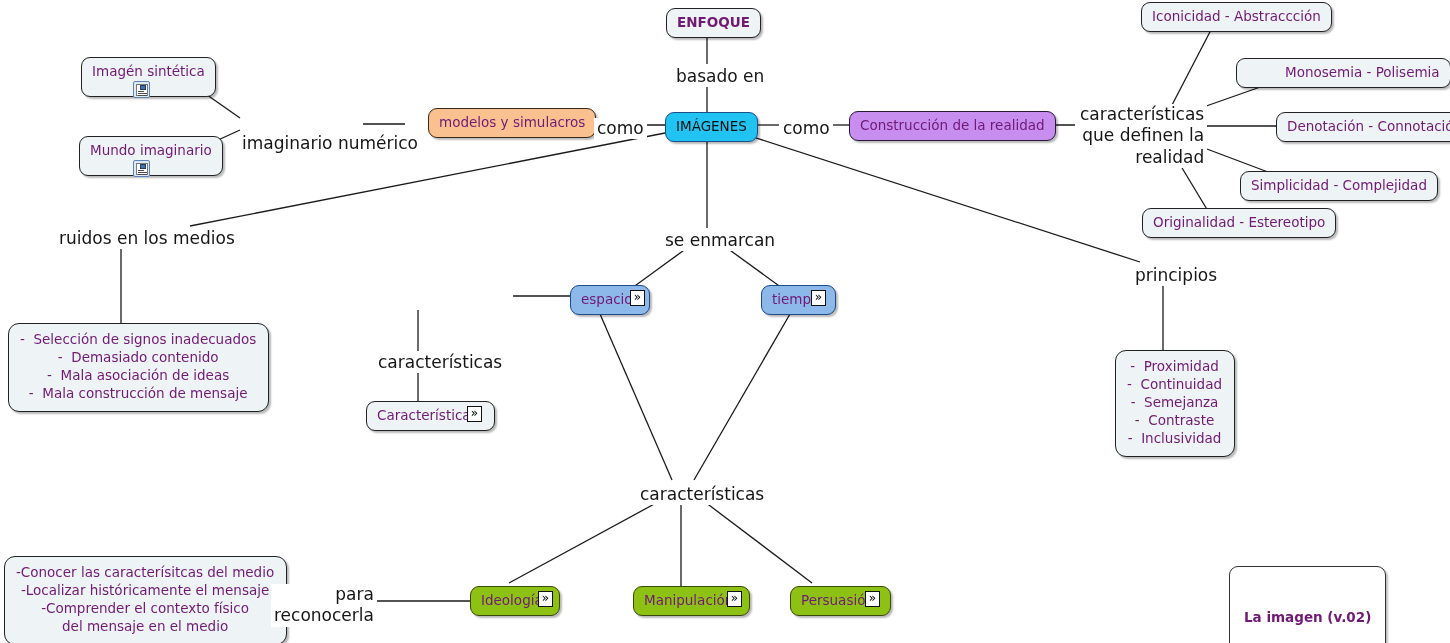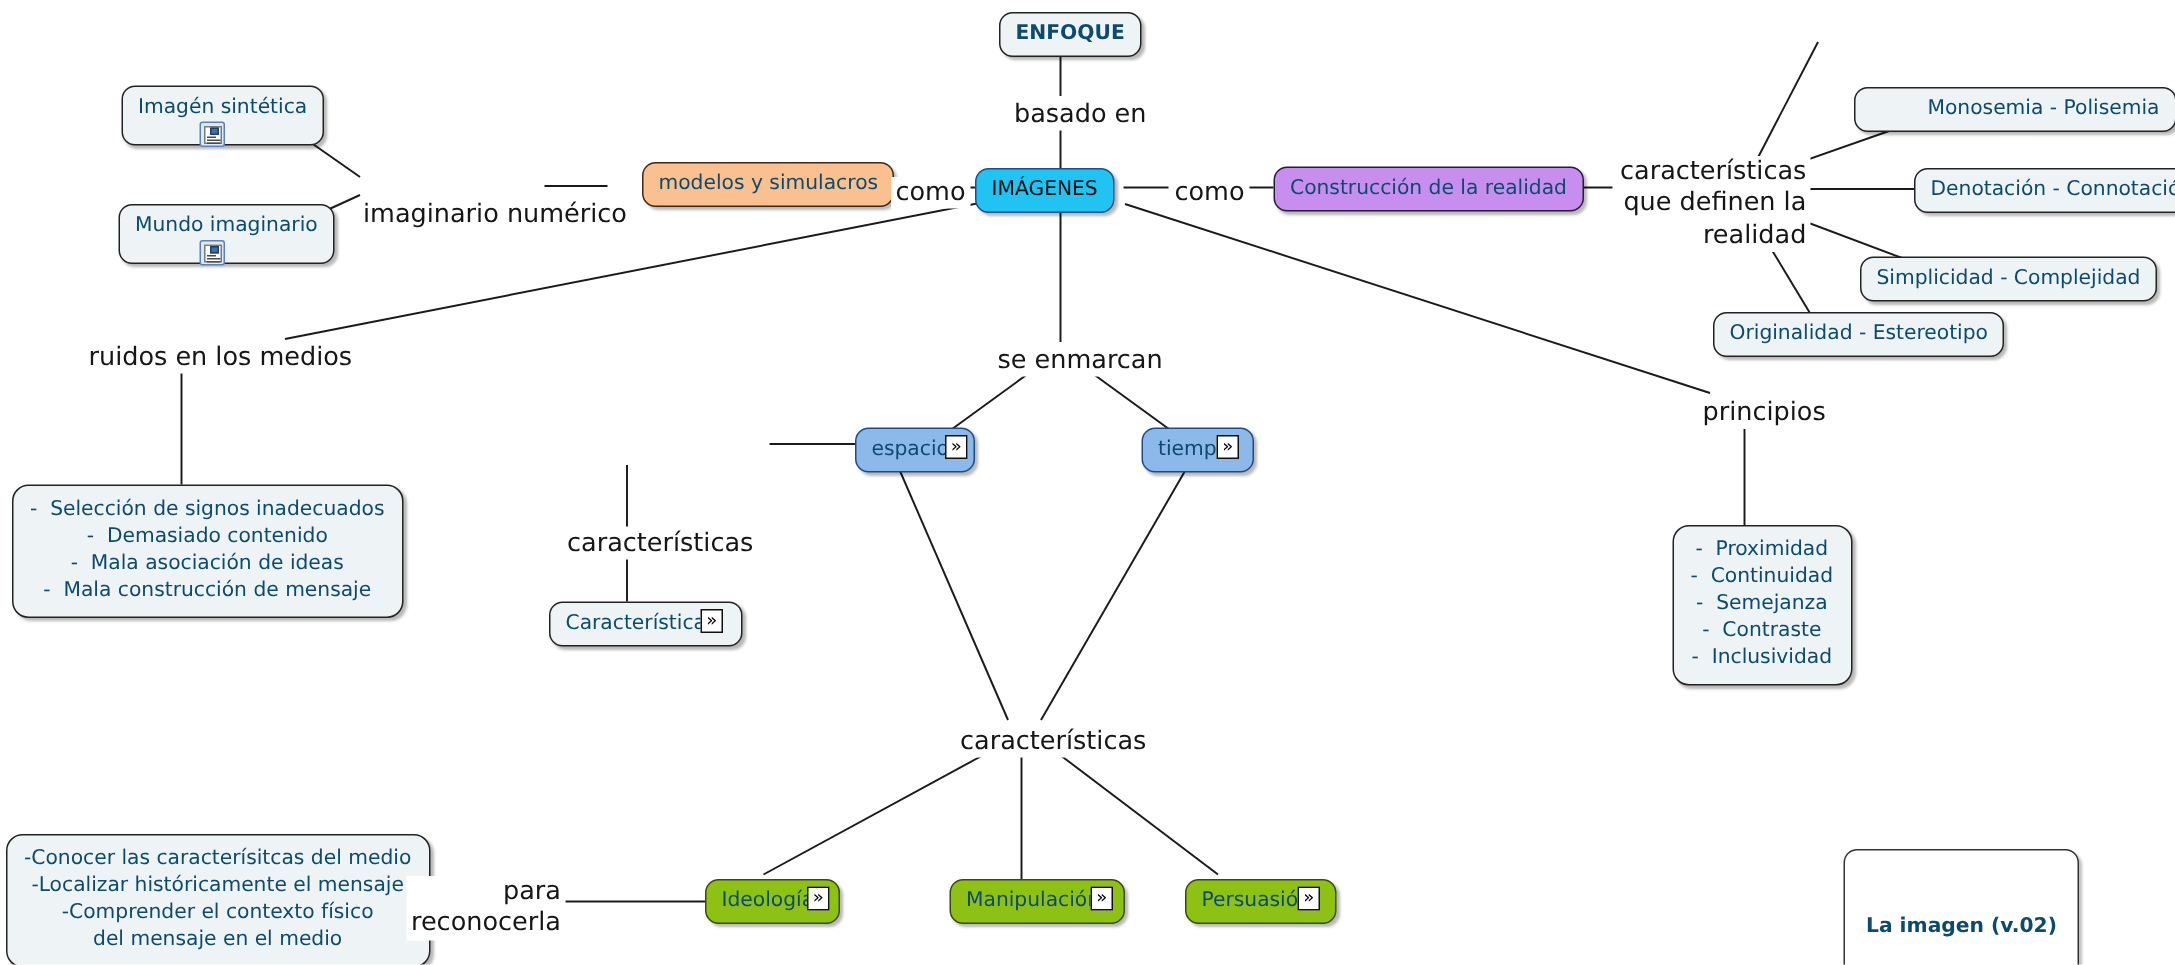--- a/index.html
+++ b/index.html
@@ -26,21 +26,21 @@
     pointer-events: none;
   }
 
   
   .node {
     position: absolute;
     box-sizing: border-box;
     border: 1.5px solid #222222;
     border-radius: 9px;
     background: #eef3f5;
-    color: #0c4a6e;
+    color: #701a75;
     font-size: 13.5px;
     line-height: 1.25;
     padding: 5px 10px 6px 10px;
     white-space: nowrap;
     text-align: center;
     box-shadow: 2px 2px 2px rgba(0,0,0,0.28);
   }
   .node.multiline {
     white-space: pre;
     text-align: center;
@@ -175,21 +175,21 @@
       <line x1="681" y1="502" x2="681" y2="586"></line>
       <line x1="705" y1="502" x2="812" y2="583"></line>
 
       <line x1="471" y1="601" x2="358" y2="601"></line>
       <line x1="280" y1="601" x2="247" y2="601"></line>
     </g>
   </svg>
 
   <div class="node plain bold" style="left:666px; top:8px;">ENFOQUE</div>
 
-  <div class="node cyan" style="left:650px; top:112px;">IMÁGENES</div>
+  <div class="node cyan" style="left:665px; top:112px;">IMÁGENES</div>
 
   <div class="node orange" style="left:412px; top:108px;margin-left:16px;">modelos y simulacros</div>
 
   <div class="node purple" style="left:849px; top:111px;">Construcción de la realidad</div>
 
   <div class="node plain" style="left:81px; top:57px; padding-bottom:16px;">
     <span>Imagén sintética</span>
   </div>
   <div class="docicon" style="left:133px; top:81px;">
     <div class="page">
@@ -205,20 +205,21 @@
   </div>
   <div class="docicon" style="left:133px; top:160px;">
     <div class="page">
       <div class="thumb"></div>
       <div class="ln" style="top:6.5px; width:6px;"></div>
       <div class="ln" style="top:8.5px; width:9px;"></div>
       <div class="ln" style="top:10.5px; width:9px;"></div>
     </div>
   </div>
 
+  <div class="node plain" style="left:1141px; top:2px;">Iconicidad - Abstraccción</div>
 
   <div class="node plain" style="left:1236px; top:58px;padding-left:48px;">Monosemia - Polisemia</div>
 
   <div class="node plain" style="left:1276px; top:112px;">Denotación - Connotación</div>
 
   <div class="node plain" style="left:1240px; top:171px;">Simplicidad - Complejidad</div>
 
   <div class="node plain" style="left:1142px; top:208px;">Originalidad - Estereotipo</div>
 
 

